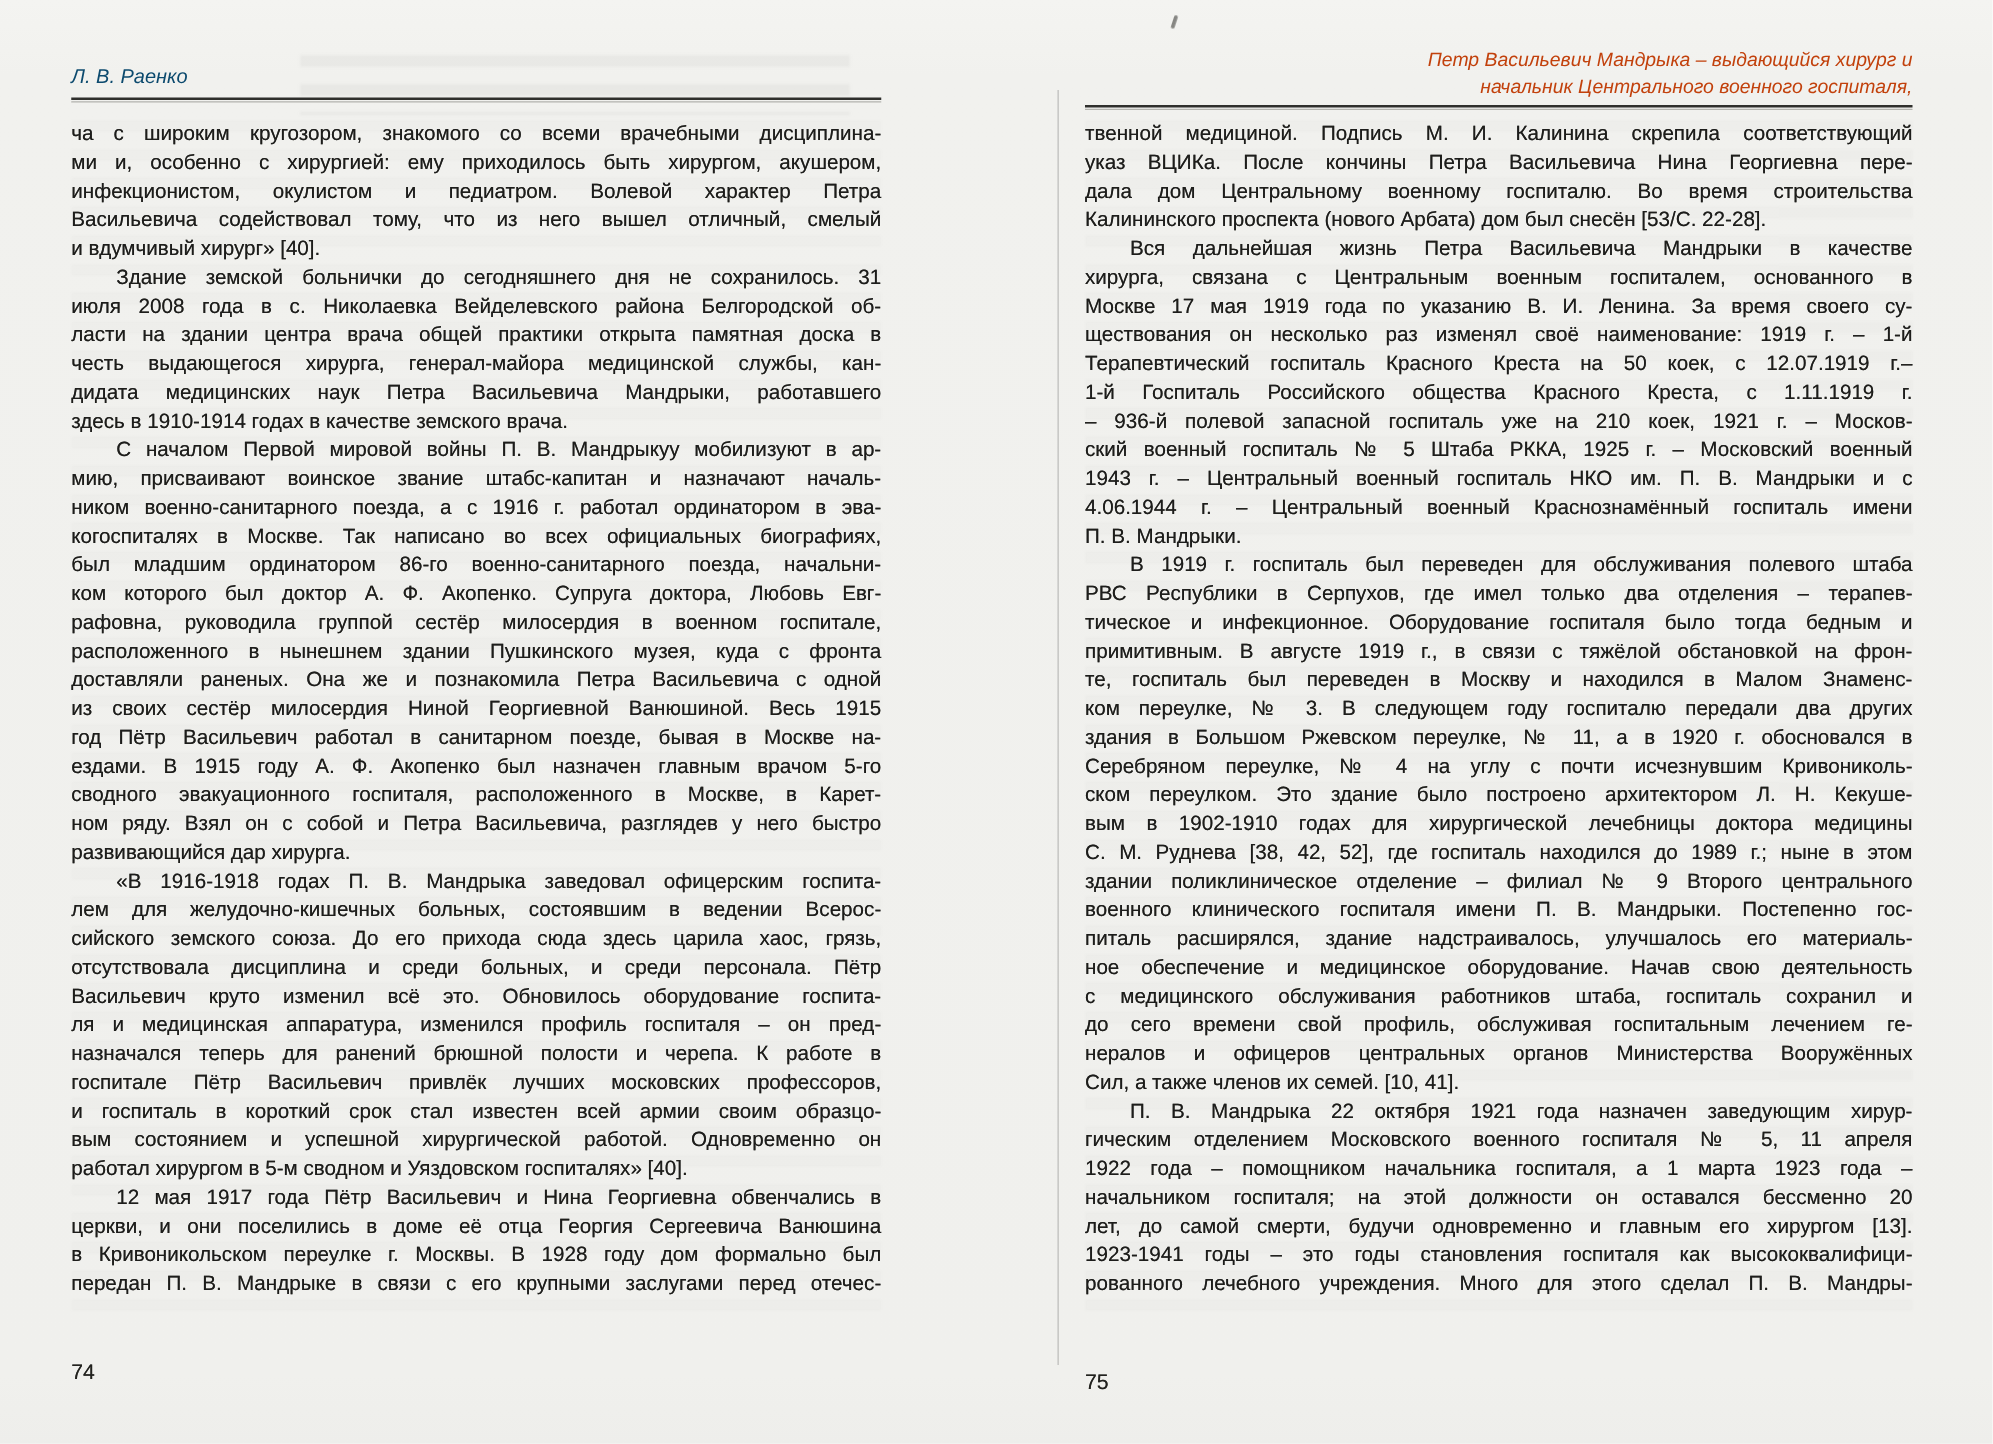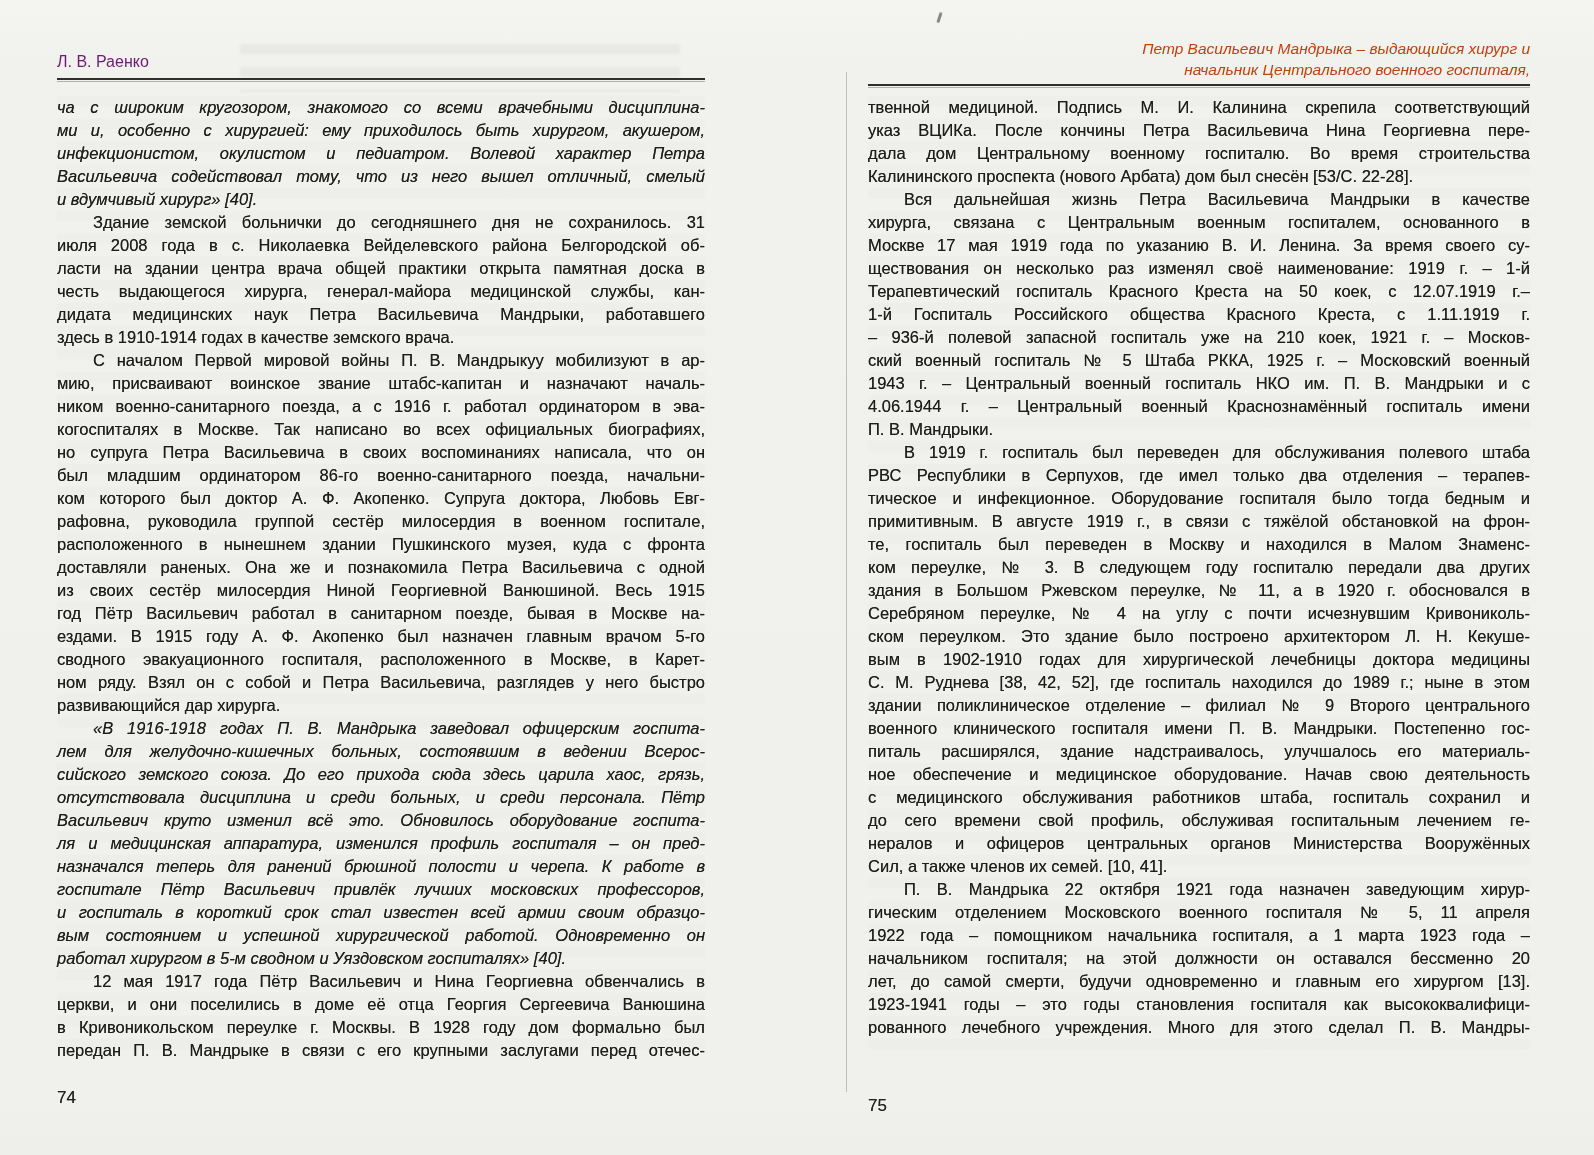--- a/index.html
+++ b/index.html
@@ -7,21 +7,21 @@
     width: 1594px; height: 1155px; position: relative; overflow: hidden;
     background: linear-gradient(180deg, #f4f4f1 0px, #f1f1ee 60px, #f0f0ed 1100px, #eeeeeb 1155px);
     font-family: "Liberation Sans", sans-serif;
     color: #1d1d1b;
   }
   .scan-canvas { position: absolute; inset: 0; }
 
   
   .running-head-left {
     position: absolute; left: 57px; top: 52px; width: 648px;
-    font-size: 16px; line-height: 20px; color: #701a75;
+    font-style: italic; font-size: 16px; line-height: 20px; color: #0c4a6e;
   }
   .running-head-right {
     position: absolute; left: 868px; top: 38px; width: 662px;
     text-align: right; font-style: italic; font-size: 15.5px; line-height: 21px; color: #c2410c;
   }
   .head-rule {
     position: absolute; height: 1px;
     border-top: 2px solid #2f2f2c; border-bottom: 1px solid #b3b3ae;
   }
   .rule-left  { left: 57px;  top: 78px; width: 648px; }
@@ -32,21 +32,21 @@
   .col-left  { left: 57px;  width: 648px; }
   .col-right { left: 868px; width: 662px; }
 
   .para { margin: 0; }
   .line {
     font-size: 16.5px; line-height: 23px;
     text-align: justify; text-align-last: justify;
     text-shadow: 0 0 0.4px rgba(25,25,22,0.75);
     white-space: normal;
   }
-  .para.italic .line { font-style: italic; }
+  .para.italic .line { }
   .line.first-indent { text-indent: 36px; }
   .line.lastline { text-align-last: left; }
 
   
   .folio { position: absolute; font-size: 17px; color: #22221f; text-shadow: 0 0 0.4px rgba(25,25,22,0.7); }
   .folio-left  { left: 57px;  top: 1088px; }
   .folio-right { left: 868px; top: 1096px; width: 662px; text-align: left; }
 
   
   .gutter-line {
@@ -96,21 +96,20 @@
           <div class="line">ласти на здании центра врача общей практики открыта памятная доска в</div>
           <div class="line">честь выдающегося хирурга, генерал-майора медицинской службы, кан-</div>
           <div class="line">дидата медицинских наук Петра Васильевича Мандрыки, работавшего</div>
           <div class="line lastline">здесь в 1910-1914 годах в качестве земского врача.</div>
         </div>
         <div class="para">
           <div class="line first-indent">С началом Первой мировой войны П. В. Мандрыкуу мобилизуют в ар-</div>
           <div class="line">мию, присваивают воинское звание штабс-капитан и назначают началь-</div>
           <div class="line">ником военно-санитарного поезда, а с 1916 г. работал ординатором в эва-</div>
           <div class="line">когоспиталях в Москве. Так написано во всех официальных биографиях,</div>
-          <div class="line">но супруга Петра Васильевича в своих воспоминаниях написала, что он</div>
           <div class="line">был младшим ординатором 86-го военно-санитарного поезда, начальни-</div>
           <div class="line">ком которого был доктор А. Ф. Акопенко. Супруга доктора, Любовь Евг-</div>
           <div class="line">рафовна, руководила группой сестёр милосердия в военном госпитале,</div>
           <div class="line">расположенного в нынешнем здании Пушкинского музея, куда с фронта</div>
           <div class="line">доставляли раненых. Она же и познакомила Петра Васильевича с одной</div>
           <div class="line">из своих сестёр милосердия Ниной Георгиевной Ванюшиной. Весь 1915</div>
           <div class="line">год Пётр Васильевич работал в санитарном поезде, бывая в Москве на-</div>
           <div class="line">ездами. В 1915 году А. Ф. Акопенко был назначен главным врачом 5-го</div>
           <div class="line">сводного эвакуационного госпиталя, расположенного в Москве, в Карет-</div>
           <div class="line">ном ряду. Взял он с собой и Петра Васильевича, разглядев у него быстро</div>

